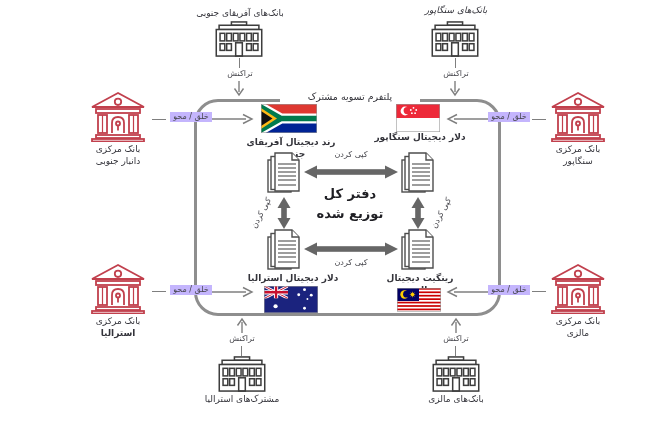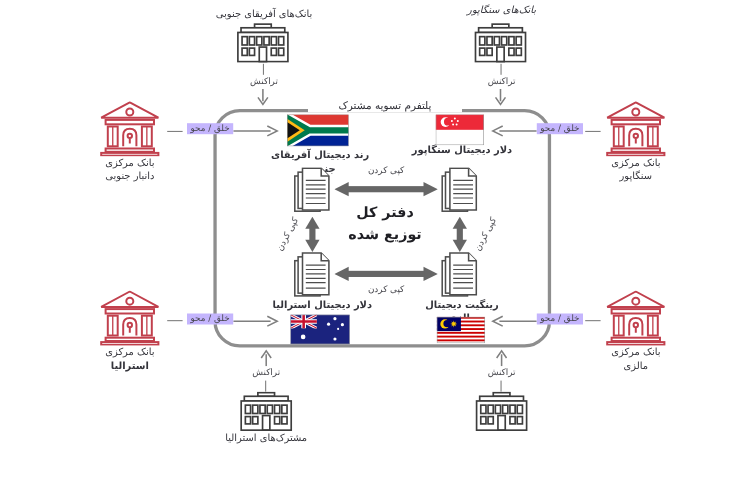--- a/index.html
+++ b/index.html
@@ -424,15 +424,16 @@
         <rect x="29" y="13" width="5" height="8"></rect>
         <rect x="36" y="13" width="5" height="8"></rect>
         <rect x="43" y="13" width="5" height="8"></rect>
       <rect x="8" y="24" width="5" height="7"></rect>
         <rect x="15" y="24" width="5" height="7"></rect>
         <rect x="36" y="24" width="5" height="7"></rect>
         <rect x="43" y="24" width="5" height="7"></rect>
       <rect x="24.5" y="23" width="7" height="14"></rect>
     </svg>
   </div>
+  <div class="lbl" style="left:394px;top:394px;width:124px;">بانک‌های مالزی</div>
 
 
 </div>
 
 </body></html>

